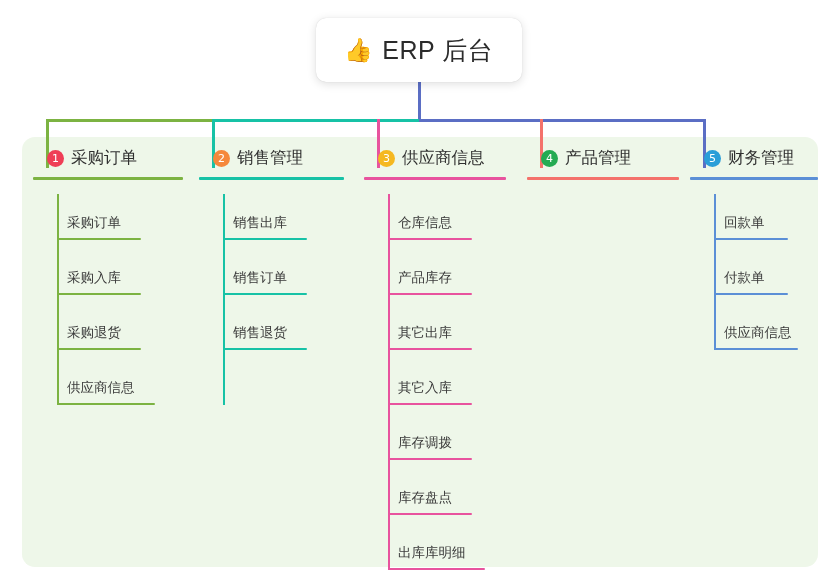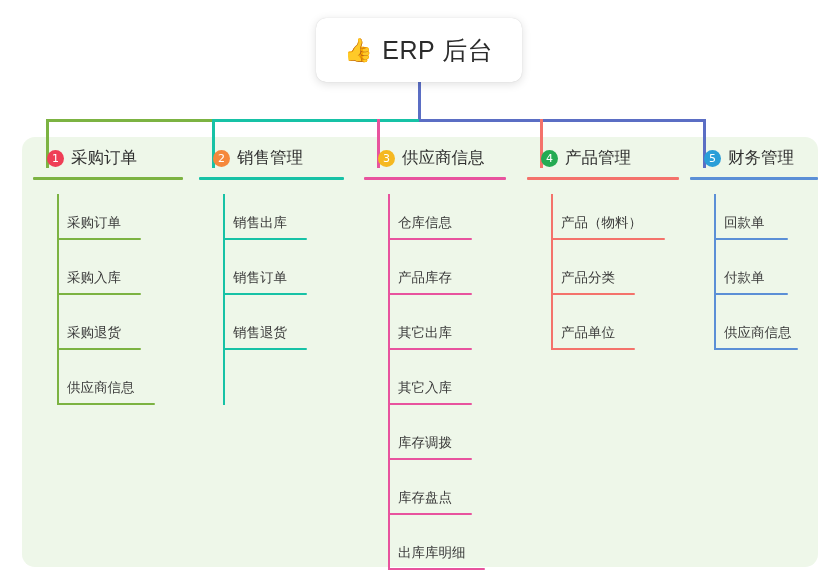--- a/index.html
+++ b/index.html
@@ -232,35 +232,20 @@
           <div class="leaf-underline" style="background: rgb(232, 83, 158); width: 97px;"></div>
         </div>
       </div>
     </div>
     <div class="column" style="left: 527px; width: 152px;">
       <div class="col-header">
         <span class="badge" style="background: rgb(36, 171, 82);">4</span>
         <span class="col-title">产品管理</span>
       </div>
       <div class="col-underline" style="background: rgb(244, 114, 107); width: 152px;"></div>
-      <div class="col-body">
-        <div class="spine" style="background: rgb(244, 114, 107); height: 156px;"></div>
-        <div class="leaf">
-          <span class="leaf-label">产品（物料）</span>
-          <div class="leaf-underline" style="background: rgb(244, 114, 107); width: 114px;"></div>
-        </div>
-        <div class="leaf">
-          <span class="leaf-label">产品分类</span>
-          <div class="leaf-underline" style="background: rgb(244, 114, 107); width: 84px;"></div>
-        </div>
-        <div class="leaf">
-          <span class="leaf-label">产品单位</span>
-          <div class="leaf-underline" style="background: rgb(244, 114, 107); width: 84px;"></div>
-        </div>
-      </div>
     </div>
     <div class="column" style="left: 690px; width: 128px;">
       <div class="col-header">
         <span class="badge" style="background: rgb(42, 158, 216);">5</span>
         <span class="col-title">财务管理</span>
       </div>
       <div class="col-underline" style="background: rgb(91, 143, 214); width: 128px;"></div>
       <div class="col-body">
         <div class="spine" style="background: rgb(91, 143, 214); height: 156px;"></div>
         <div class="leaf">

